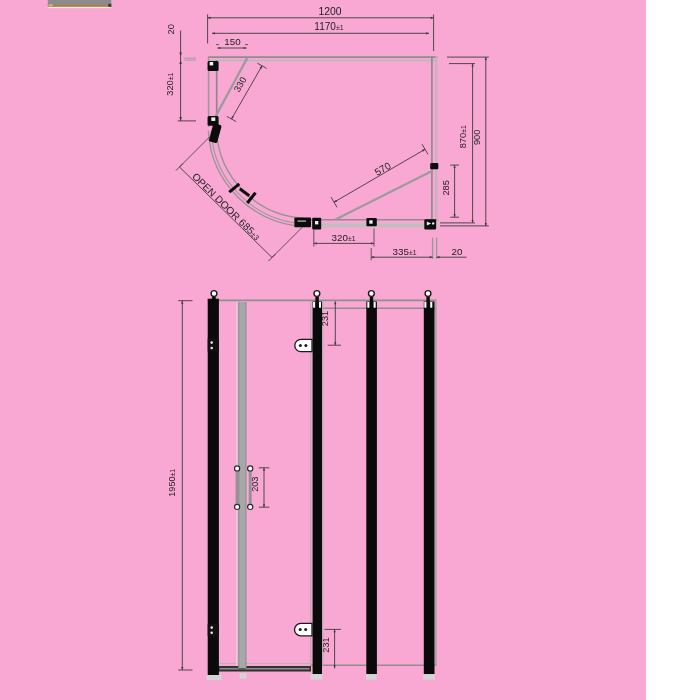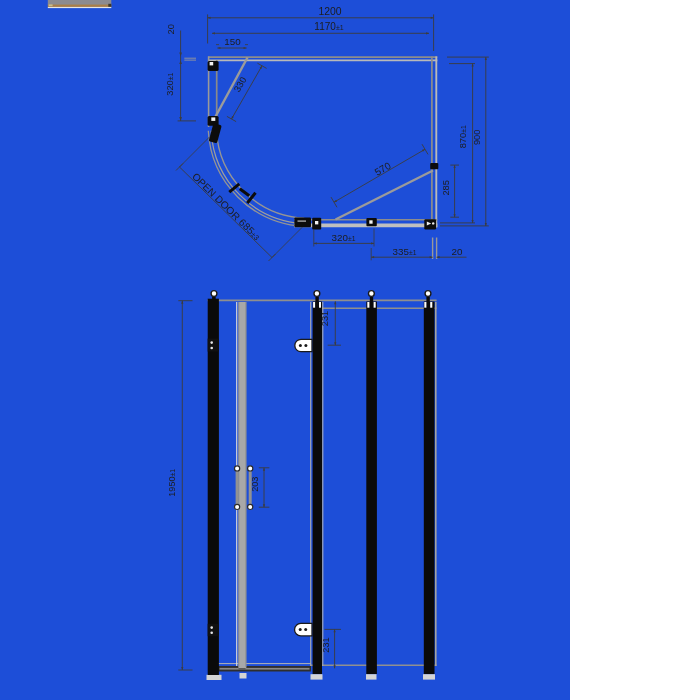--- a/index.html
+++ b/index.html
@@ -1,16 +1,16 @@
 <!DOCTYPE html>
 <html><head>
 <meta charset="utf-8">
 <style>
   html,body{margin:0;padding:0;background:#fff;}
-  #c{position:relative;will-change:transform;width:570px;height:700px;background:#1d4ed8;overflow:hidden;}
+  #c{position:relative;will-change:transform;width:646px;height:700px;background:#f9a8d4;overflow:hidden;}
   svg{position:absolute;left:0;top:0;}
   text{font-family:"Liberation Sans",sans-serif;fill:#1d1d1d;}
 </style>
 </head>
 <body>
 <div id="c">
 <svg width="700" height="700" viewBox="0 0 700 700">
 <defs>
   <marker id="ar" viewBox="0 0 10 10" refX="9.6" refY="5" markerWidth="9" markerHeight="3.4" orient="auto-start-reverse">
     <path d="M0,1.4 L10,5 L0,8.6 z" fill="#3c3c3c"></path>

